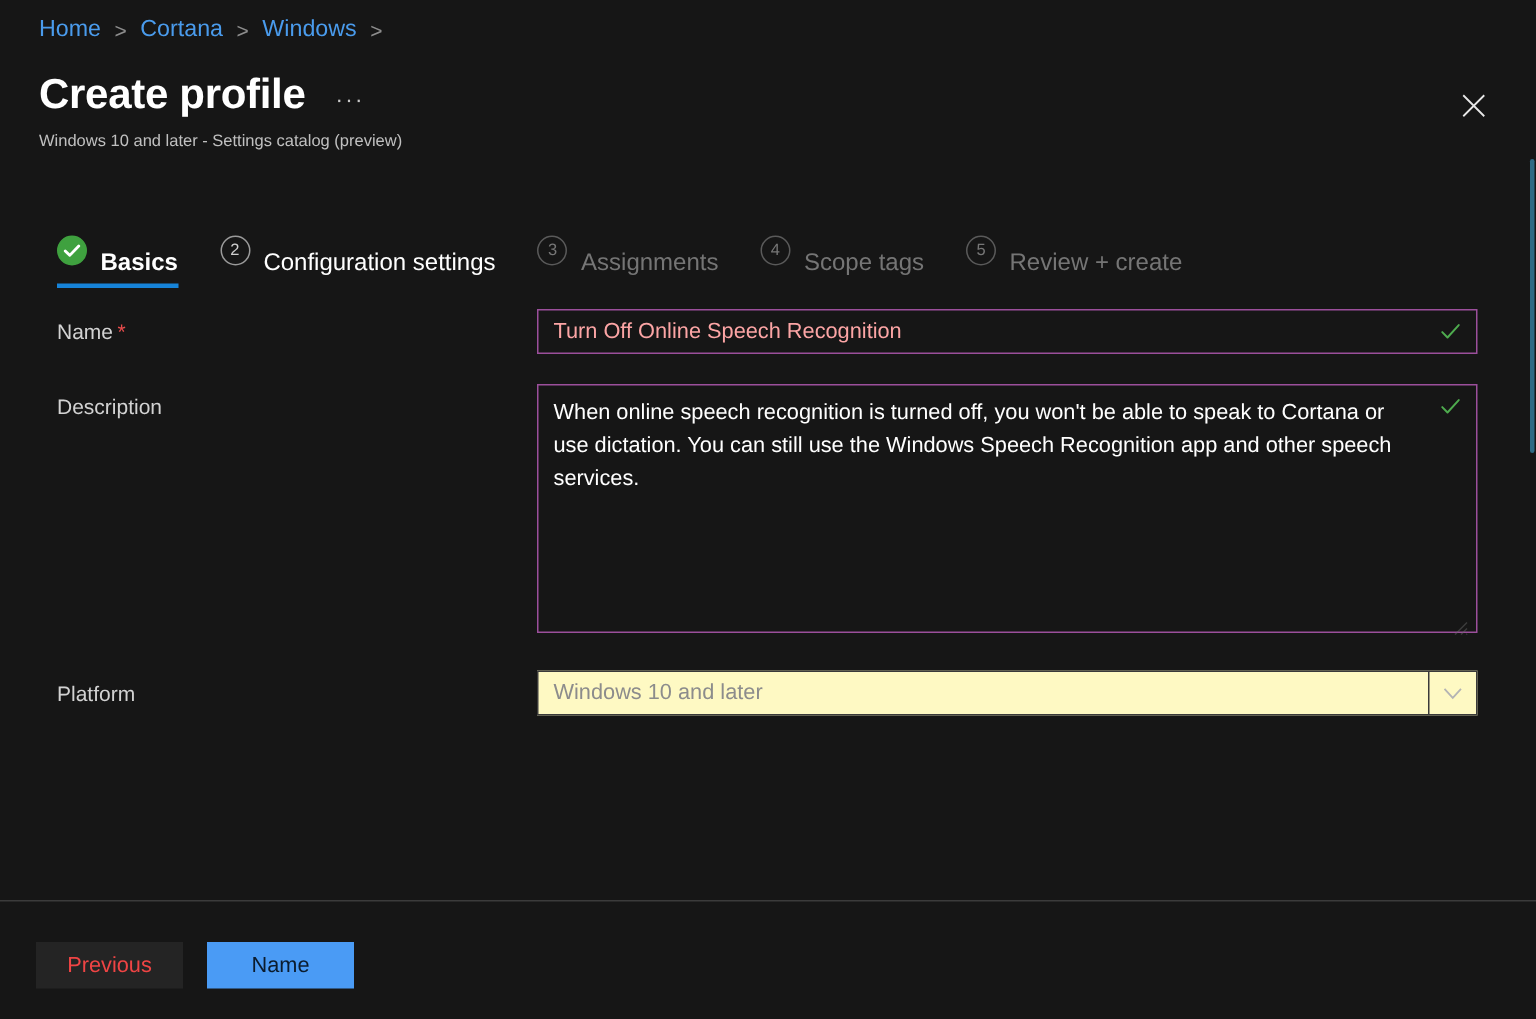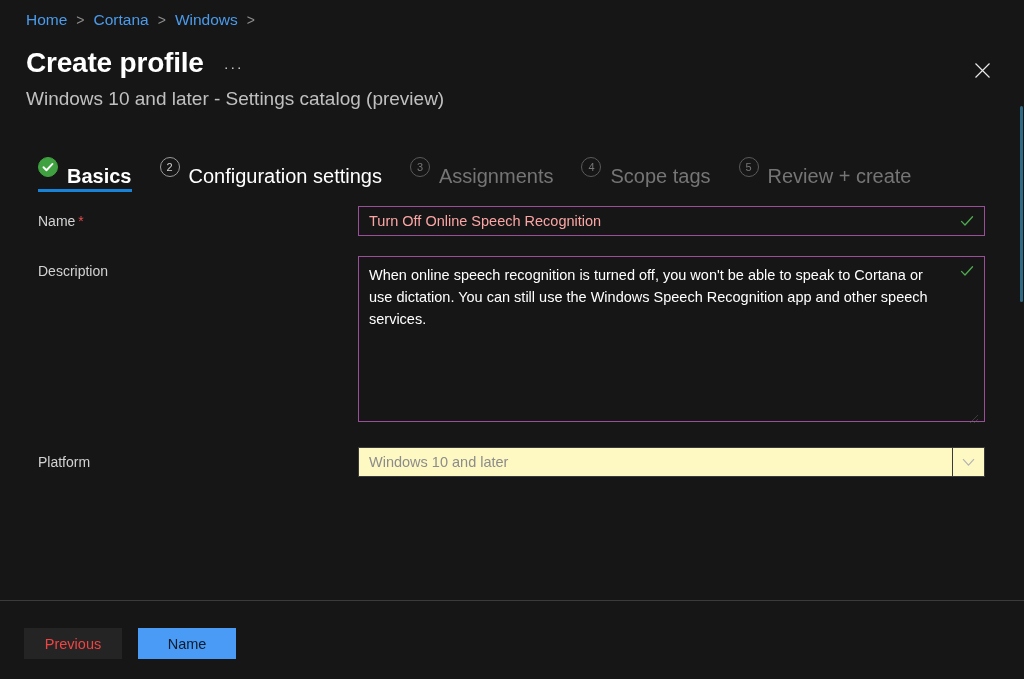--- a/index.html
+++ b/index.html
@@ -59,21 +59,21 @@
     color: #c8c8c8;
     font-size: 15px;
     letter-spacing: 1.5px;
     cursor: pointer;
     user-select: none;
   }
   .subtitle {
     position: absolute;
     left: 26px;
     top: 88px;
-    font-size: 19px;
+    font-size: 11px;
     color: #c0c0c0;
   }
 
   
   .close-btn {
     position: absolute;
     right: 26px;
     top: 54px;
     width: 32px;
     height: 32px;
@@ -121,21 +121,21 @@
     border-color: #5a5a5a;
     color: #767676;
   }
   .step-badge.done {
     background: #3fa13f;
     border-color: #3fa13f;
     position: relative;
   }
   .step-badge.done svg { display: block; }
   .step-label {
-    font-size: 20px;
+    font-size: 16px;
     color: #ffffff;
     white-space: nowrap;
     margin-top: 18px;
   }
   .step.active .step-label { font-weight: bold; }
   .step.disabled .step-label { color: #757575; }
   .step-underline {
     position: absolute;
     left: 0;
     right: 0;

